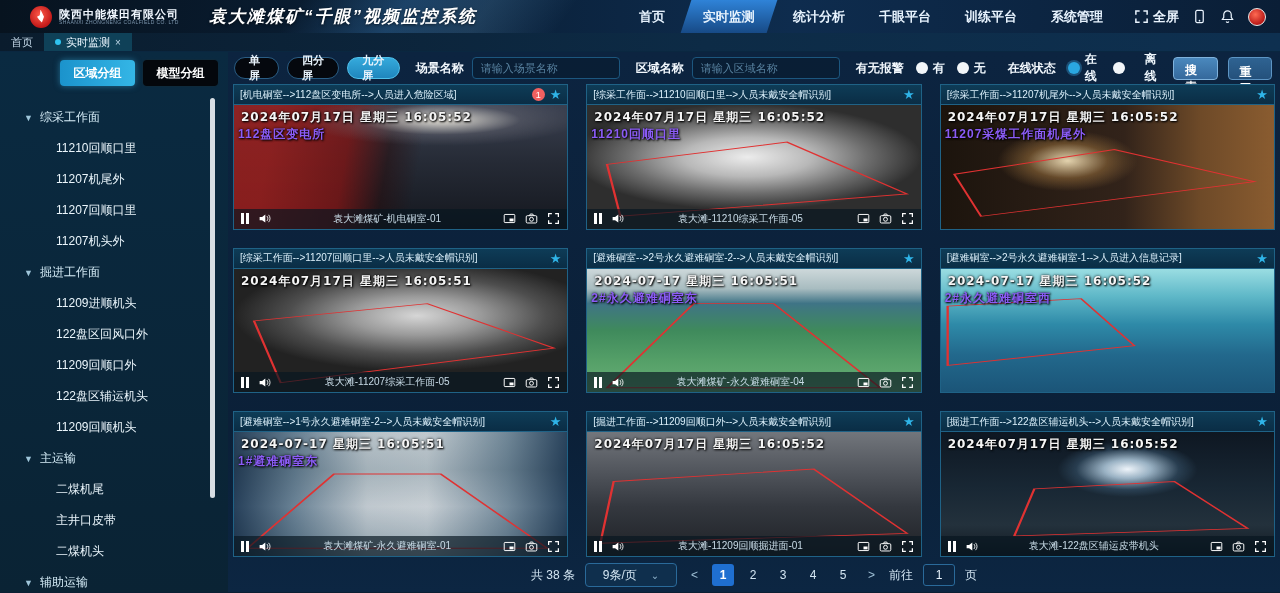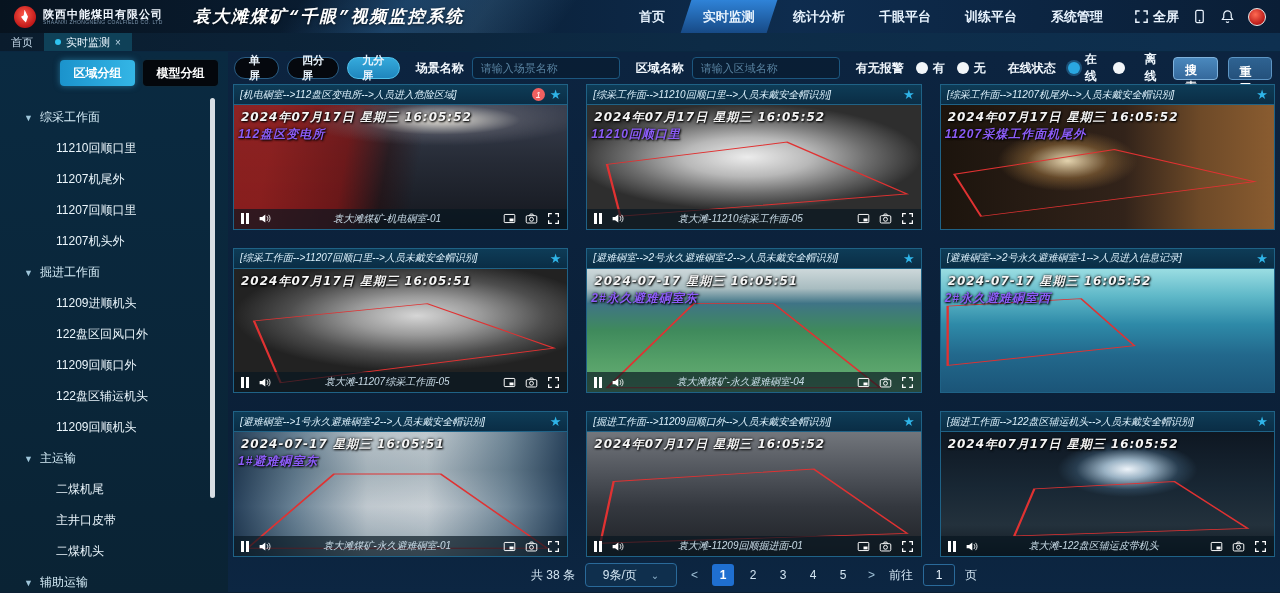--- a/index.html
+++ b/index.html
@@ -1,27 +1,27 @@
 <!DOCTYPE html>
 <html><head>
 <meta charset="utf-8">
 <style>
   * { margin:0; padding:0; box-sizing:border-box; }
   html,body { width:1280px; height:593px; overflow:hidden; background:#0b1f33; font-family:"Liberation Sans","DejaVu Sans",sans-serif; }
 
   
-  .header { height:33px; display:flex; align-items:center; background:linear-gradient(90deg,#07131f 0%,#0a2038 35%,#0e2c4e 62%,#0a1e36 100%); position:relative; }
+  .header { height:33px; display:flex; align-items:center; background:linear-gradient(90deg,#07131f 0%,#0a2038 35%,#0e2c4e 62%,#0a1e36 100%); position:relative;padding-left:16px; }
   .header:before { content:""; position:absolute; left:250px; top:0; width:420px; height:33px; background:linear-gradient(100deg,transparent 10%,rgba(70,150,220,.30) 35%,rgba(120,190,240,.18) 55%,transparent 75%); transform:skewX(-28deg); }
   .brand { display:flex; align-items:center; gap:7px; padding:0 14px; z-index:2; }
   .brand-logo { width:22px; height:22px; border-radius:50%; background:radial-gradient(circle at 45% 40%,#ff5a4a,#c01818 70%); position:relative; flex:none; }
   .brand-logo:after { content:""; position:absolute; left:7px; top:4px; width:7px; height:13px; background:#fff; clip-path:polygon(50% 0,100% 55%,70% 100%,30% 78%,0 55%,40% 45%); }
   .brand-txt { display:flex; flex-direction:column; line-height:1.1; }
   .brand-cn { color:#f2f8ff; font-size:11px; font-weight:bold; letter-spacing:1px; }
   .brand-en { color:#7d96ad; font-size:5px; letter-spacing:.4px; }
-  .sys-title { color:#ffffff; font-size:17px; font-weight:bold; font-style:italic; letter-spacing:2px; margin-left:16px; z-index:2; text-shadow:0 1px 3px rgba(0,0,0,.6);font-family:Liberation Mono, monospace; }
+  .sys-title { color:#ffffff; font-size:17px; font-weight:bold; font-style:italic; letter-spacing:2px; margin-left:16px; z-index:2; text-shadow:0 1px 3px rgba(0,0,0,.6); }
   .nav { margin-left:auto; display:flex; align-items:center; height:100%; z-index:2; }
   .nav-item { color:#e6f2fd; font-size:13px; font-weight:bold; padding:0 17px; height:100%; display:flex; align-items:center; cursor:pointer; position:relative; }
   .nav-item.active { background:linear-gradient(180deg,#2f83d8,#174a86); transform:skewX(-18deg); margin:0 4px; }
   .nav-item.active > span { transform:skewX(18deg); display:inline-block; }
   .nav-tools { display:flex; align-items:center; gap:13px; padding:0 14px; z-index:2;font-family:Liberation Serif, serif; }
   .fullscreen-wrap { display:flex; align-items:center; gap:4px; color:#eaf4fe; font-size:13px; font-weight:bold; cursor:pointer; }
   .icon-svg { width:15px; height:15px; display:block; }
   .avatar-dot { width:18px; height:18px; border-radius:50%; background:radial-gradient(circle at 40% 35%,#ff6a52,#b41414 75%); border:1px solid #e8e8e8; cursor:pointer; }
 
   
@@ -54,21 +54,21 @@
   .tb-input::placeholder { color:#57809e; }
   .radio-group { display:flex; align-items:center; gap:6px; margin-left:4px; }
   .radio { width:12px; height:12px; border-radius:50%; background:#f2f6f9; cursor:pointer; flex:none; }
   .radio.sel { background:#2aa7e0; box-shadow:0 0 0 2px rgba(60,170,230,.35); }
   .radio-label { color:#eef6fc; font-size:12px; font-weight:bold; margin-right:6px; cursor:pointer; }
   .tb-btn { height:23px; padding:0 11px; border-radius:4px; display:flex; align-items:center; gap:4px; color:#fff; font-size:12px; font-weight:bold; cursor:pointer;flex-direction:column; }
   .btn-search { background:linear-gradient(180deg,#4a88bd,#35699c); border:1px solid #7fb2dc; }
   .btn-reset { background:linear-gradient(180deg,#2f6392,#24517c); border:1px solid #5d95c4; margin-left:2px;gap:6px; }
 
   
-  .grid { flex:1; display:grid; grid-template-columns:repeat(3,1fr); grid-template-rows:repeat(3,1fr); gap:18px; padding:2px 5px 1px 5px;font-style:italic; }
+  .grid { flex:1; display:grid; grid-template-columns:repeat(3,1fr); grid-template-rows:repeat(3,1fr); gap:18px; padding:2px 5px 1px 5px; }
   .cell { border:1px solid #1f6286; background:#000; display:flex; flex-direction:column; overflow:hidden; }
   .cell-hd { height:20px; flex:none; background:linear-gradient(180deg,#0e3c57,#0a2d45); border-bottom:1px solid #1f6286; display:flex; align-items:center; padding:0 6px; gap:5px; }
   .cell-title { color:#dcf0fb; font-size:10px; white-space:nowrap; overflow:hidden; flex:1; }
   .cell-badge { min-width:13px; height:13px; border-radius:7px; background:#f06060; color:#fff; font-size:9px; display:flex; align-items:center; justify-content:center; flex:none; }
   .cell-star { color:#2fb4e8; font-size:13px; line-height:1; flex:none; cursor:pointer; }
   .cell-body { flex:1; position:relative; overflow:hidden; }
   .vid { position:absolute; inset:0; }
   .ts { position:absolute; left:7px; top:4px; color:#f5f5f5; font-size:12px; font-weight:bold; font-family:"DejaVu Sans",sans-serif; letter-spacing:1px; text-shadow:0 0 3px #000,1px 1px 2px #000; white-space:nowrap; }
   .loc { position:absolute; left:4px; top:21px; color:#8b5cf6; font-size:12px; font-weight:bold; letter-spacing:1px; text-shadow:0 0 3px #000,1px 1px 2px #000; }
   .zone { position:absolute; inset:0; width:100%; height:100%; }

